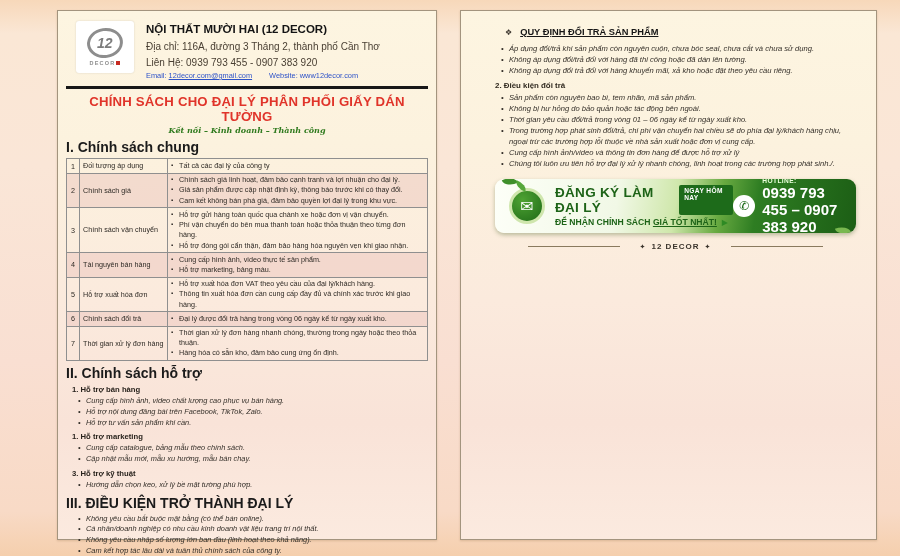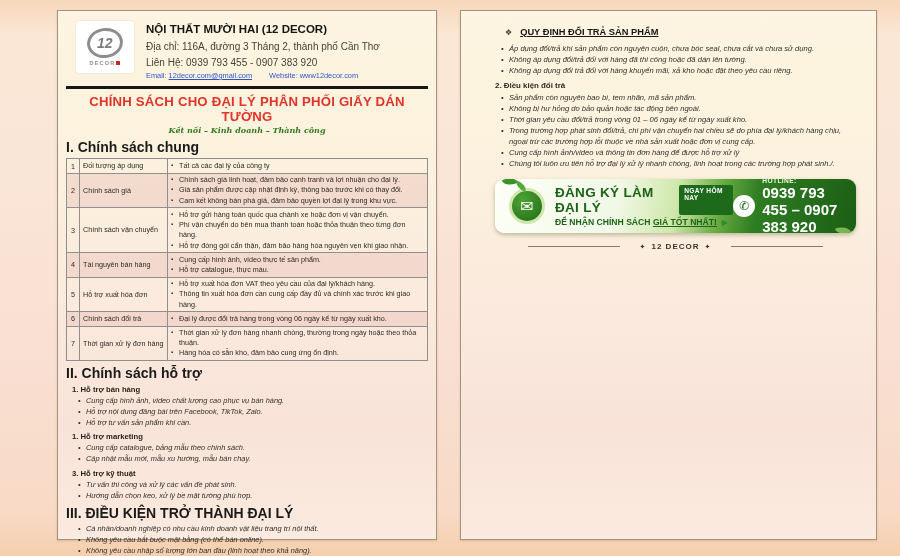--- a/index.html
+++ b/index.html
@@ -175,21 +175,21 @@
             <li>Hỗ trợ đóng gói cẩn thận, đảm bảo hàng hóa nguyên vẹn khi giao nhận.</li>
           </ul>
             </td>
         </tr>
         <tr>
           <td class="num">4</td>
           <td class="lbl">Tài nguyên bán hàng</td>
           <td class="cnt">
               <ul class="tlist">
             <li>Cung cấp hình ảnh, video thực tế sản phẩm.</li>
-            <li>Hỗ trợ catalogue, thực màu.</li>
+            <li>Hỗ trợ marketing, bảng màu.</li>
           </ul>
             </td>
         </tr>
         <tr>
           <td class="num">5</td>
           <td class="lbl">Hỗ trợ xuất hóa đơn</td>
           <td class="cnt">
               <ul class="tlist">
             <li>Hỗ trợ xuất hóa đơn VAT theo yêu cầu của đại lý/khách hàng.</li>
             <li>Thông tin xuất hóa đơn cần cung cấp đầy đủ và chính xác trước khi giao hàng.</li>
@@ -228,28 +228,27 @@
     </ul>
 
     <div class="sub-h">1. Hỗ trợ marketing</div>
     <ul class="blist">
       <li>Cung cấp catalogue, bảng mẫu theo chính sách.</li>
       <li>Cập nhật mẫu mới, mẫu xu hướng, mẫu bán chạy.</li>
     </ul>
 
     <div class="sub-h">3. Hỗ trợ kỹ thuật</div>
     <ul class="blist">
-      <li>Tư vấn thi công và xử lý các vấn đề phát sinh.</li>
       <li>Hướng dẫn chọn keo, xử lý bề mặt tường phù hợp.</li>
     </ul>
 
     <div class="sec-h">III. ĐIỀU KIỆN TRỞ THÀNH ĐẠI LÝ</div>
     <ul class="blist">
+      <li>Không yêu cầu bắt buộc mặt bằng (có thể bán online).</li>
       <li>Cá nhân/doanh nghiệp có nhu cầu kinh doanh vật liệu trang trí nội thất.</li>
-      <li>Không yêu cầu bắt buộc mặt bằng (có thể bán online).</li>
       <li>Không yêu cầu nhập số lượng lớn ban đầu (linh hoạt theo khả năng).</li>
       <li>Cam kết hợp tác lâu dài và tuân thủ chính sách của công ty.</li>
     </ul>
 
     <div class="sec-h">IV. Cam kết hợp tác</div>
 
   </div>
 
   <div class="page page-right">
 

